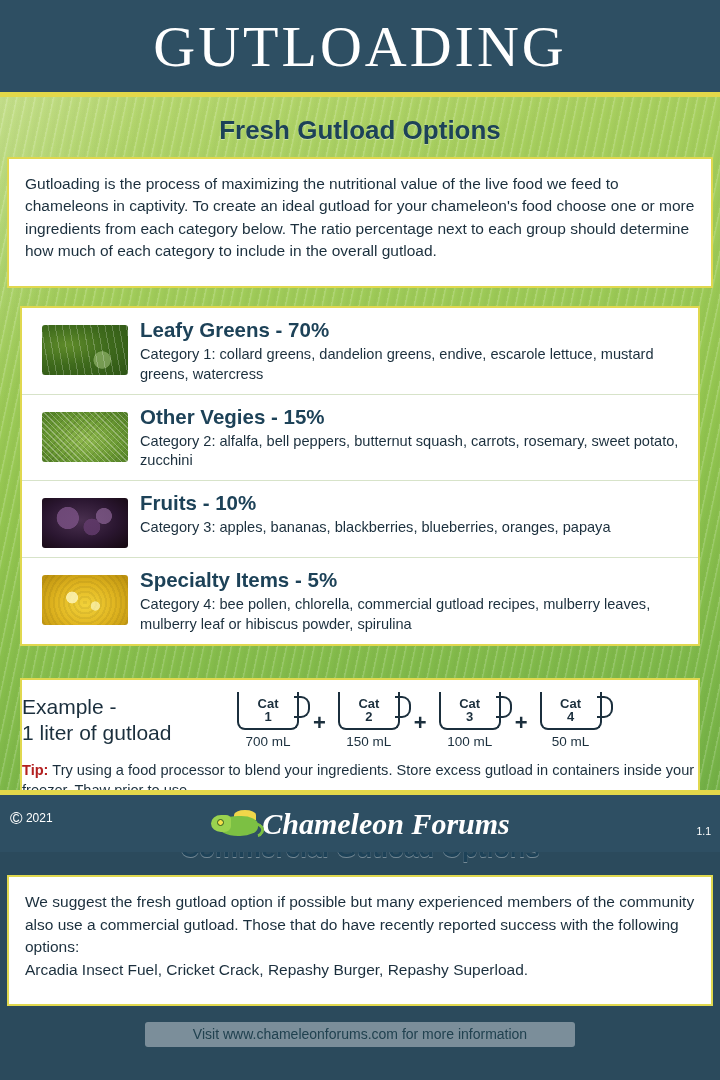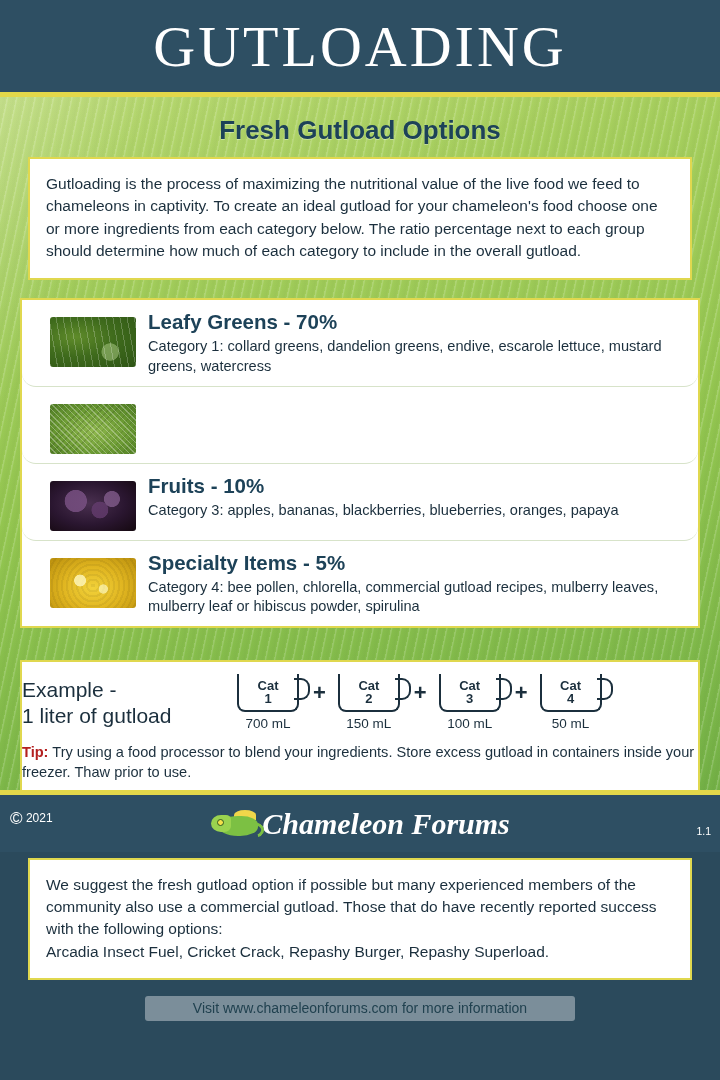--- a/index.html
+++ b/index.html
@@ -36,38 +36,37 @@
   .section-title {
     text-align: center;
     color: #1d4258;
     font-size: 26px;
     font-weight: bold;
     margin: 18px 0 11px;
     text-shadow: 0 1px 0 rgba(255,255,255,0.35);
   }
   
   .card {
-    margin: 0 28px;
+    margin: 0 7px;
     background: #ffffff;
     border: 2px solid #e0d84f;
-    padding: 14px 16px 15px 16px;
+    padding: 14px 16px 23px 16px;
   }
   .card p {
     font-size: 15.5px;
     line-height: 1.45;
     color: #1b2f3d;
   }
   .gap { height: 18px; }
   
   .cat-card { margin: 0 20px; background:#ffffff; border: 2px solid #e0d84f; }
   .cat-row {
     display: flex; align-items: flex-start;
-    padding: 10px 14px 9px 28px;
+    padding: 10px 14px 9px 20px;
     border-bottom: 1px solid #d7e3c9;
-    border-radius: 14px;
   }
   .cat-row:last-child { border-bottom: none; }
   .thumb {
     width: 86px; height: 50px; flex: 0 0 86px;
     margin-right: 12px; margin-top: 7px;
     border-radius: 3px;
     position: relative; overflow: hidden;
   }
   .thumb.greens {
     background:
@@ -125,21 +124,21 @@
     margin: 32px 20px 0;
     background: #ffffff;
     border: 2px solid #e0d84f;
     padding: 12px 0 13px;
   }
   .example-row { display: flex; align-items: center; }
   .example-label {
     font-size: 21px; color: #1b2f3d; line-height: 1.25;
     flex: 0 0 215px;
   }
-  .cups { display: flex; align-items: flex-start; flex: 1; }
+  .cups { display: flex; align-items: center; flex: 1; }
   .cup-group { text-align: center; }
   .cup {
     position: relative;
     width: 62px; height: 38px;
     border: 2.5px solid #1b2f3d;
     border-top: none;
     border-radius: 0 0 8px 8px;
     display: flex; flex-direction: column; align-items: center; justify-content: center;
     font-size: 13px; font-weight: bold; color: #1b2f3d;
     line-height: 1.0;
@@ -254,20 +253,24 @@
     <div class="cat-row">
       <div class="thumb greens"></div>
       <div class="cat-text">
         <div class="cat-title">Leafy Greens - 70%</div>
         <div class="cat-desc">Category 1: collard greens, dandelion greens, endive, escarole lettuce, mustard greens, watercress</div>
       </div>
     </div>
 
     <div class="cat-row">
       <div class="thumb veg"></div>
+      <div class="cat-text">
+        <div class="cat-title">Other Vegies - 15%</div>
+        <div class="cat-desc">Category 2: alfalfa, bell peppers, butternut squash, carrots, rosemary, sweet potato, zucchini</div>
+      </div>
     </div>
 
     <div class="cat-row">
       <div class="thumb fruit"></div>
       <div class="cat-text">
         <div class="cat-title">Fruits - 10%</div>
         <div class="cat-desc">Category 3: apples, bananas, blackberries, blueberries, oranges, papaya</div>
       </div>
     </div>
 

